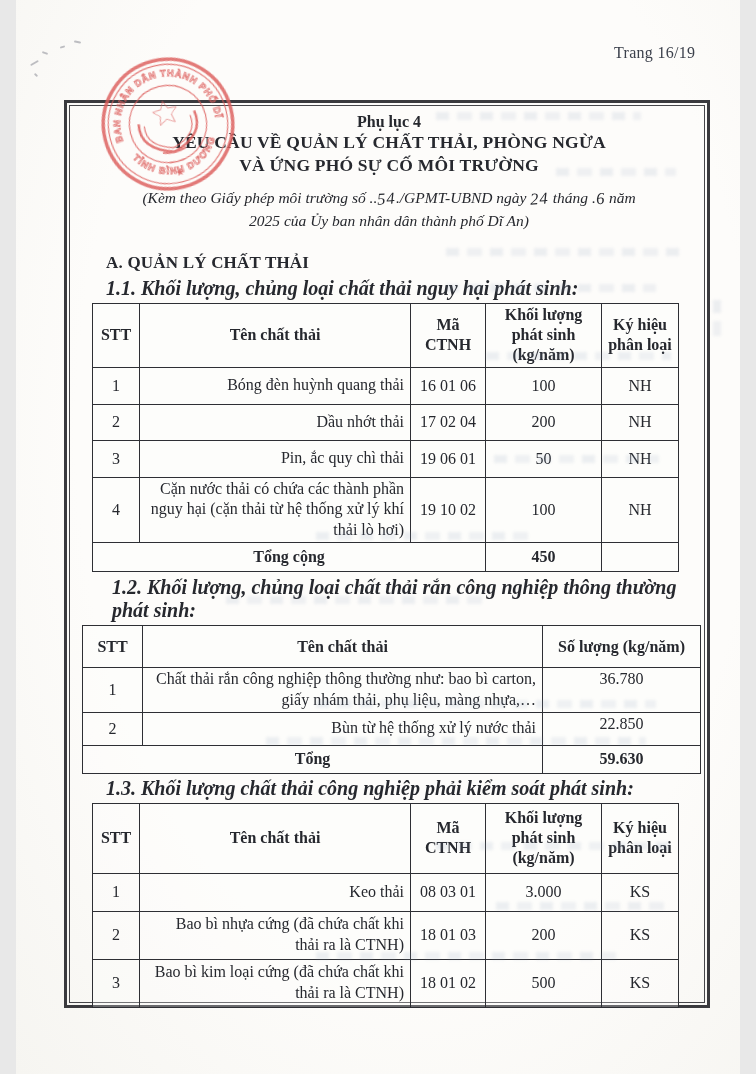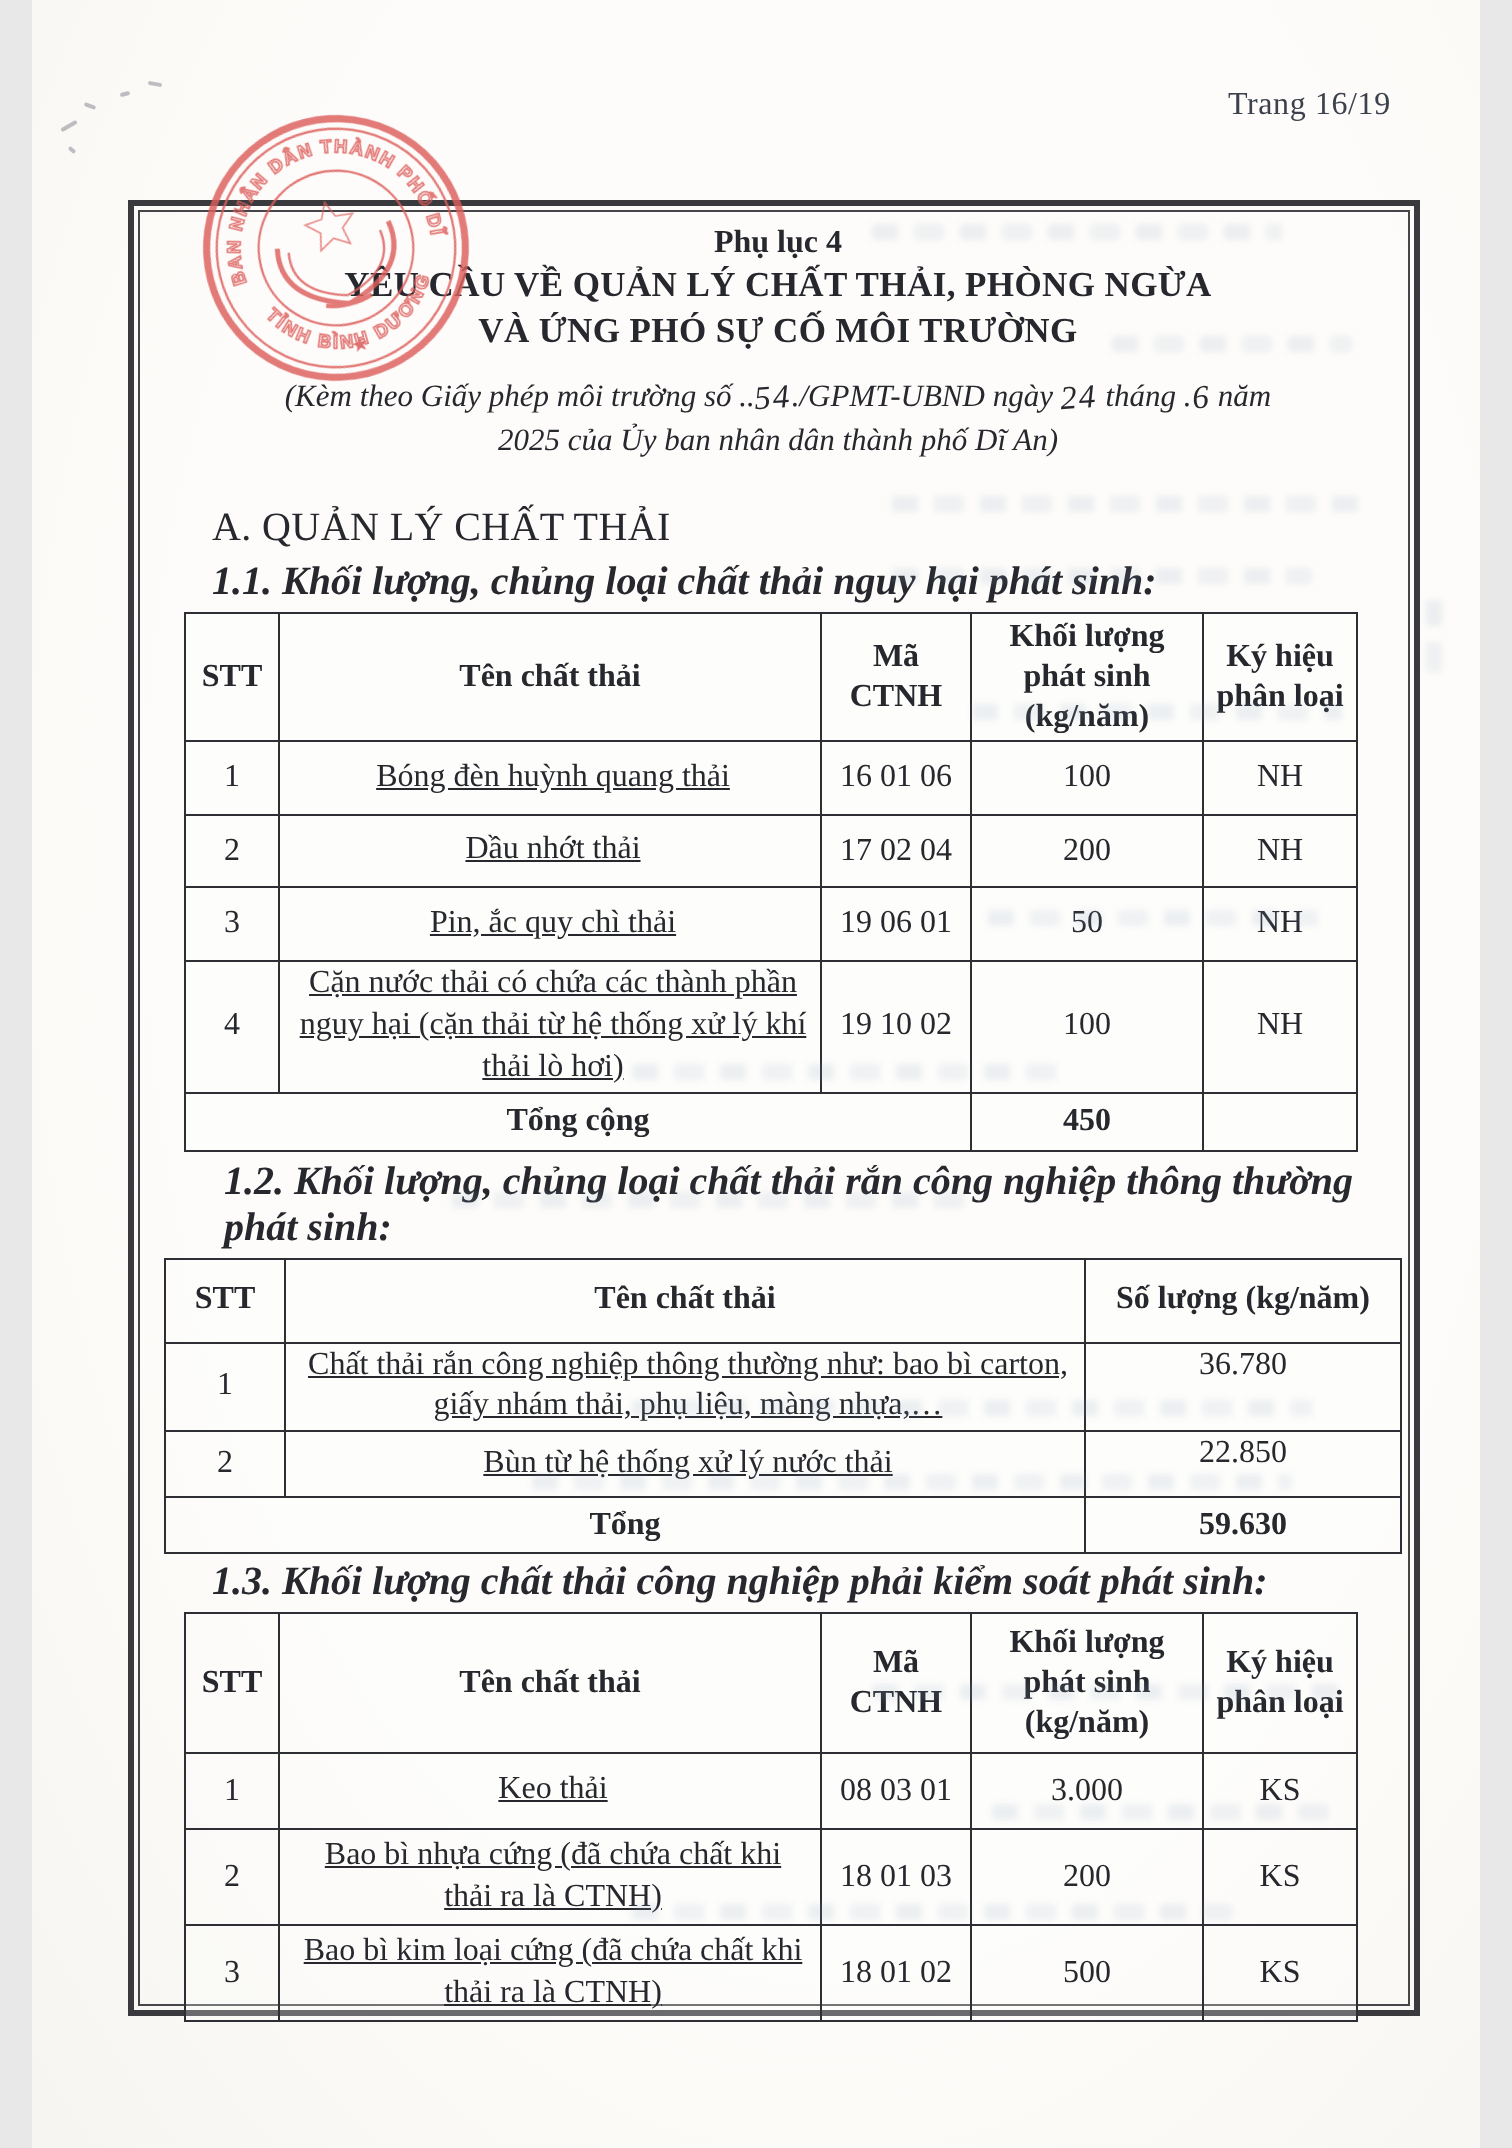--- a/index.html
+++ b/index.html
@@ -29,30 +29,30 @@
   .frame-inner {
     position:absolute; inset:2px; border:1.2px solid #46464a;
     padding:5px 18px 0 22px; box-sizing:border-box;
   }
 
   .appendix  { text-align:center; font-weight:bold; font-size:16px; margin-top:2px; }
   .title     { text-align:center; font-weight:bold; font-size:17.5px; line-height:1.32; letter-spacing:.2px; }
   .subtitle  { text-align:center; font-style:italic; font-size:15.5px; line-height:1.42; margin-top:9px; }
   .hw        { display:inline-block; font-size:16.5px; transform:rotate(-4deg) translateY(1px); font-weight:500; letter-spacing:1px; }
 
-  .sec-a   { font-weight:normal; font-size:20px;   margin:21px 0 0 14px; letter-spacing:.2px; }
+  .sec-a   { font-weight:bold; font-size:17px;   margin:21px 0 0 14px; letter-spacing:.2px; }
   .sec-1   { font-weight:bold; font-size:16.5px; margin:7px 0 0 14px; }
   .sec-sub { font-weight:bold; font-style:italic; font-size:20px; margin:4px 0 3px 14px; }
   .sec-12  { margin-left:20px; }
 
   table { border-collapse:collapse; font-size:16px; table-layout:fixed; background:rgba(255,255,255,.25); }
   td, th { border:1.6px solid #2e2f34; padding:1px 6px; vertical-align:middle; overflow:hidden; }
   th { font-weight:bold; text-align:center; line-height:1.25; }
   td.c { text-align:center; }
-  td.name { text-align:center; padding-left:9px; line-height:1.3;text-decoration:underline; }
+  td.name { text-align:right; padding-left:9px; line-height:1.3; }
   td.top { vertical-align:top; padding-top:2px; }
   .tot { font-weight:bold; text-align:center; }
 
   .t11 { width:586px; margin-left:0; }
   .t12 { width:618px; margin-left:-10px; margin-top:2px; }
   .t13 { width:586px; margin-top:3px; }
 
   
   .bleed {
     position:absolute; height:8px; pointer-events:none; z-index:5;

